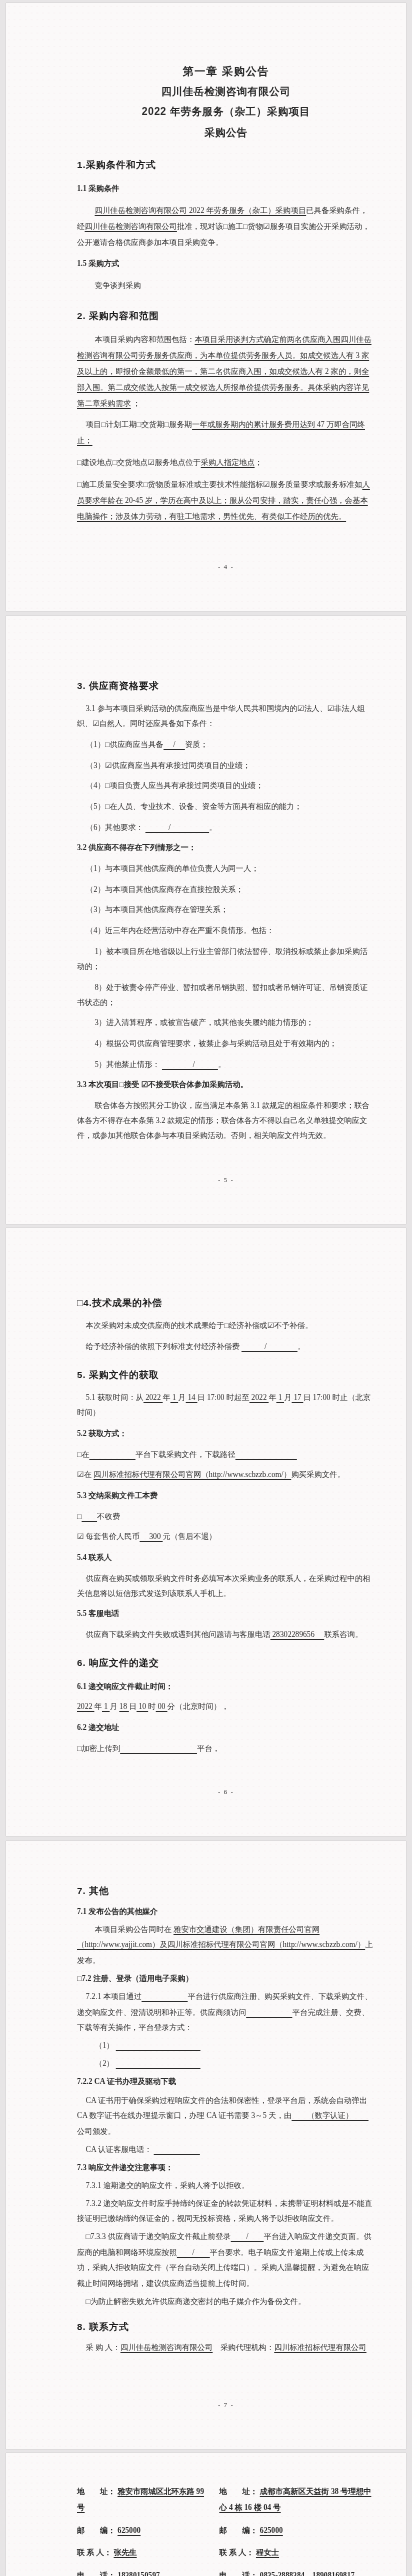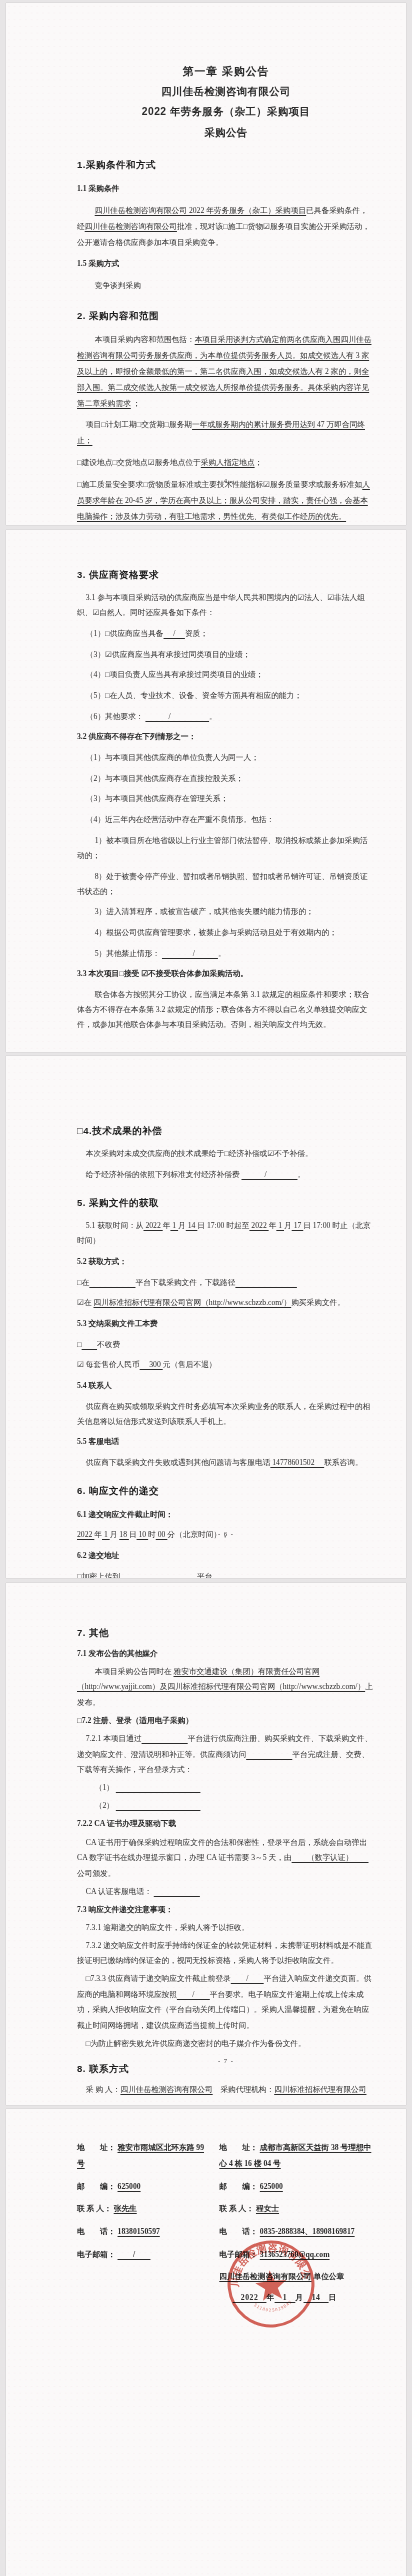--- a/index.html
+++ b/index.html
@@ -7,31 +7,31 @@
     width:412px;
     background:#e7e5e6;
     font-family:"Liberation Serif","DejaVu Serif",serif;
     color:#2b2b2b;
     -webkit-font-smoothing:antialiased;
   }
   #doc-root{padding:3.1px 0 5.2px;}
   .page{
     position:relative;
     width:400px;
-    height:522px;
+    height:608px;
     margin:0 auto 4.6px;
     background-color:#fbf9f9;
     background-image:radial-gradient(rgba(226,186,198,.10) 0.5px, transparent 0.8px);
     background-size:5.7px 6.7px;
     box-shadow:0 0 1px rgba(0,0,0,.22);
     overflow:hidden;
   }
   .content{padding:0 31px 0 71px; font-size:7.7px; line-height:16px;}
   .p1 .content{padding-top:58px;}
-  .p2 .content{padding-top:24px; line-height:15px;}
+  .p2 .content{padding-top:49px; line-height:15px;}
   .p3 .content{padding-top:53px; line-height:15px;}
   .p4 .content{padding-top:33px; line-height:15.5px;}
   .p5 .content{padding-top:31px;font-weight:bold;}
   .blk{margin:5.7px 0;}
   .p4 .blk{margin:2.6px 0;}
   .title{
     text-align:center;font-size:10.8px;font-weight:700;line-height:20.6px;margin:0;
     font-family:"Liberation Sans","DejaVu Sans",sans-serif;letter-spacing:1px;
   }
   .title2{
@@ -122,21 +122,21 @@
         <div class="blk pblk ind1"><span>5.1 获取时间：从</span><span class="u"> 2022 </span><span>年</span><span class="u"> 1 </span><span>月</span><span class="u"> 14 </span><span>日 17:00 时起至</span><span class="u"> 2022 </span><span>年</span><span class="u"> 1 </span><span>月</span><span class="u"> 17 </span><span>日 17:00 时止（北京时间）</span></div>
         <div class="blk sub">5.2 获取方式：</div>
         <div class="blk pblk"><span>□在</span><span class="u">　　　　　　</span><span>平台下载采购文件，下载路径</span><span class="u">　　　　　　　　</span></div>
         <div class="blk pblk"><span>☑在 </span><span class="u">四川标准招标代理有限公司官网（http://www.scbzzb.com/）</span><span>购买采购文件。</span></div>
         <div class="blk sub">5.3 交纳采购文件工本费</div>
         <div class="blk pblk"><span>□</span><span class="u">　　</span><span>不收费</span></div>
         <div class="blk pblk"><span>☑ 每套售价人民币</span><span class="u">　 300 </span><span> 元（售后不退）</span></div>
         <div class="blk sub">5.4 联系人</div>
         <div class="blk pblk ind1">供应商在购买或领取采购文件时务必填写本次采购业务的联系人，在采购过程中的相关信息将以短信形式发送到该联系人手机上。</div>
         <div class="blk sub">5.5 客服电话</div>
-        <div class="blk pblk ind1"><span>供应商下载采购文件失败或遇到其他问题请与客服电话</span><span class="u"> 14778601502　 </span><span>联系咨询。</span></div>
+        <div class="blk pblk ind1"><span>供应商下载采购文件失败或遇到其他问题请与客服电话</span><span class="u"> 28302289656　 </span><span>联系咨询。</span></div>
         <div class="blk h">6. 响应文件的递交</div>
         <div class="blk sub">6.1 递交响应文件截止时间：</div>
         <div class="blk pblk"><span class="u"> 2022 </span><span>年</span><span class="u"> 1 </span><span>月 </span><span class="u">18 </span><span>日</span><span class="u"> 10 </span><span>时</span><span class="u"> 00 </span><span>分（北京时间），</span></div>
         <div class="blk sub">6.2 递交地址</div>
         <div class="blk pblk"><span>□加密上传到</span><span class="u">　　　　　　　　　　</span><span>平台，</span></div>
       </div>
       <div class="pagenum">- 6 -</div>
     </div>
     <div class="page p4">
       <div class="content">

